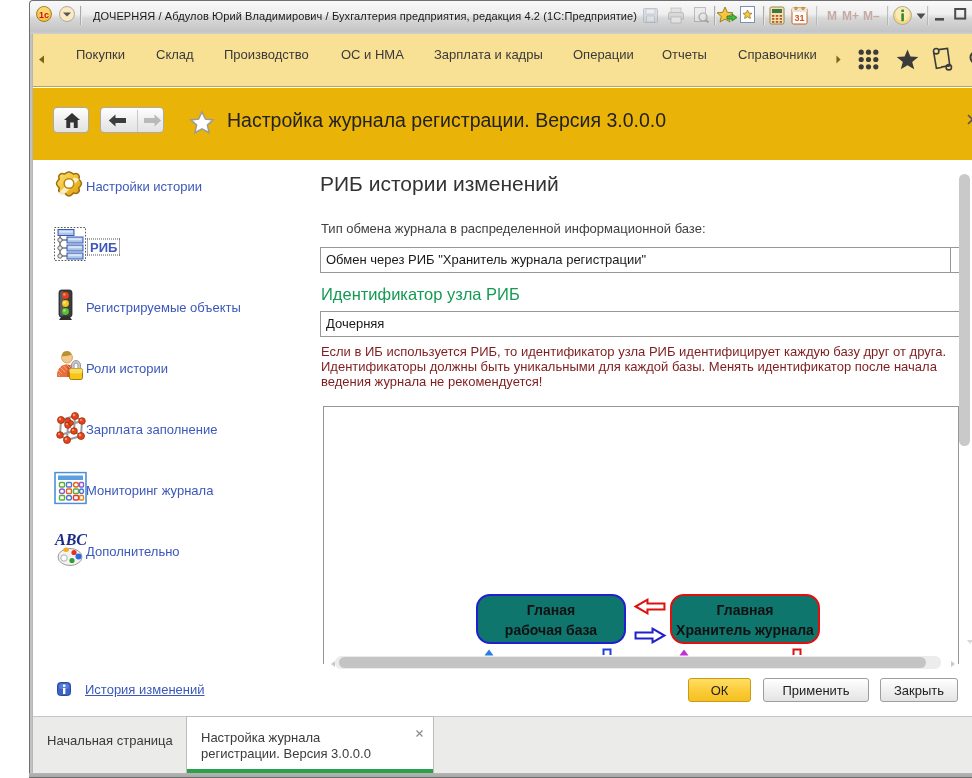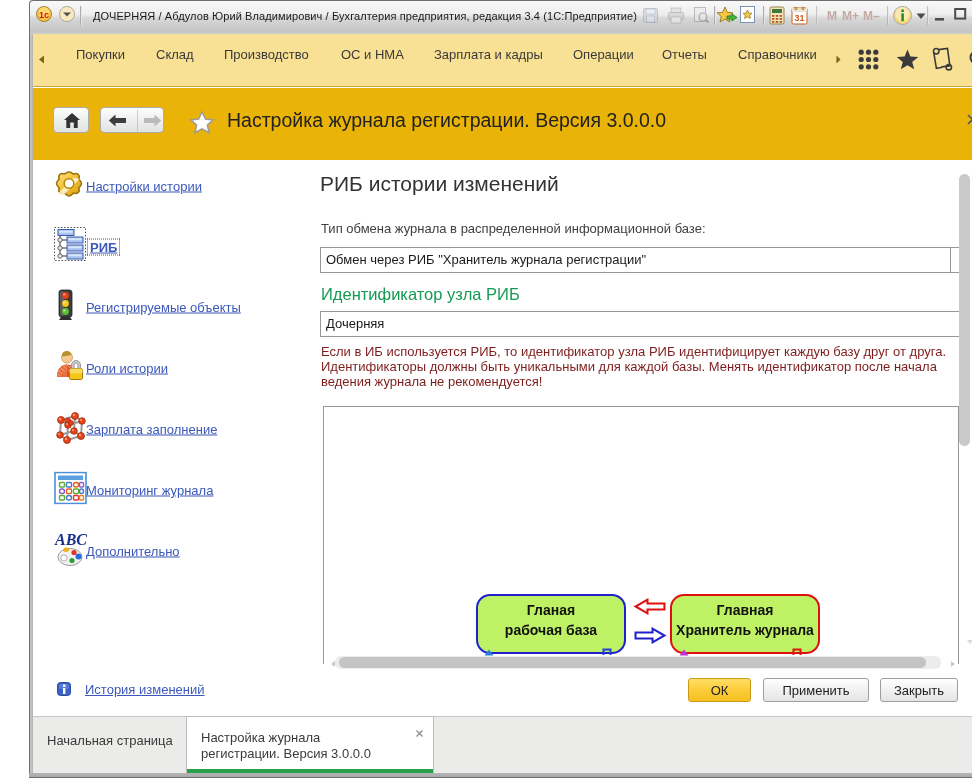--- a/index.html
+++ b/index.html
@@ -19,25 +19,25 @@
 
 #ribbon { position:absolute; left:4px; right:6px; top:34px; height:53px; background:#f8e095; border-bottom:1px solid #c2a342; z-index:40;}
 #ribbon .mitem { position:absolute; top:13px; font-size:13px; color:#3a3a3a; }
 
 #toolbar { position:absolute; left:4px; right:6px; top:88px; height:72px; background:#eab308; z-index:30;}
 .navbtn { position:absolute; top:19px; height:26px; background:linear-gradient(#fefefe,#ececec 60%,#e2e2e2); border:1px solid #ababab; border-radius:4px; }
 #caption { position:absolute; left:194px; top:21px; font-size:19.5px; color:#222; }
 
 #main { position:absolute; left:5px; right:6px; top:160px; height:510px; background:#fff; }
 .sideitem { position:absolute; left:20px; width:270px; height:40px; }
-.sideitem .lbl { position:absolute; left:32px; top:calc(50% + 2px); transform:translateY(-50%); font-size:13px; color:#3b58ba; text-decoration:underline; }
+.sideitem .lbl { position:absolute; left:32px; top:calc(50% + 2px); transform:translateY(-50%); font-size:13px; color:#3b58ba; }
 .sideitem .ic { position:absolute; left:0; top:50%; transform:translateY(-50%); }
 #content { position:absolute; left:287px; top:0; width:648px; height:510px; }
 .inp { position:absolute; left:-1px; width:640px; height:26px; border:1px solid #979797; background:#fff; font-size:13px; color:#1a1a1a; line-height:24px; padding-left:5px; }
-.dbox { position:absolute; top:187px; width:150px; height:60px; border:2.5px solid; border-radius:14px; background:#bef264; font-size:14px; white-space:nowrap; overflow:hidden; font-weight:bold; color:#111; text-align:center; line-height:20px; padding-top:4px; font-family:"Liberation Sans",sans-serif; }
+.dbox { position:absolute; top:187px; width:150px; height:50px; border:2.5px solid; border-radius:14px; background:#0f766e; font-size:14px; white-space:nowrap; overflow:hidden; font-weight:bold; color:#111; text-align:center; line-height:20px; padding-top:4px; font-family:"Liberation Sans",sans-serif; }
 
 #footer { position:absolute; left:5px; right:6px; top:670px; height:46px; background:#fff; }
 .fbtn { position:absolute; top:8px; height:24px; border:1px solid #9e9e9e; border-radius:3px; background:linear-gradient(#ffffff,#f1f1f1 50%,#e4e4e4); font-size:13px; color:#222; text-align:center; line-height:23px; }
 
 #tabbar { position:absolute; left:1px; right:1px; bottom:5px; height:57px; background:#ebebe9; border-top:1px solid #c6c6c6; }
 </style>
 </head>
 <body>
 <div id="win">
   <div class="b-left"></div>
@@ -48,21 +48,21 @@
     <svg style="position:absolute;left:6px;top:5px;" width="16" height="16" viewBox="0 0 16 16">
         <circle cx="8" cy="8" r="7.5" fill="#f6c244" stroke="#8a6d1d" stroke-width="0.8"></circle>
         <circle cx="8" cy="6.5" r="5.5" fill="#fbd96f"></circle>
         <text x="8" y="11.5" font-size="9" font-weight="bold" fill="#cc1111" text-anchor="middle" font-family="Liberation Sans">1c</text>
       </svg>
     <svg style="position:absolute;left:29px;top:5px;" width="16" height="16" viewBox="0 0 16 16">
         <circle cx="8" cy="8" r="7.5" fill="#fbe9bf" stroke="#9a9a9a" stroke-width="0.8"></circle>
         <path d="M4 6.5 L12 6.5 L8 10.5 Z" fill="#555"></path>
       </svg>
     <span class="tsep" style="left:50px;"></span>
-    <span class="ttext">ДОЧЕРНЯЯ / Абдулов Юрий Владимирович / Бухгалтерия предприятия, редакция 3.4  (1С:Предприятие)</span>
+    <span class="ttext">ДОЧЕРНЯЯ / Абдулов Юрий Владимирович / Бухгалтерия предприятия, редакция 4.2  (1С:Предприятие)</span>
 
     <svg style="position:absolute;left:612px;top:6px;opacity:0.5;" width="17" height="17" viewBox="0 0 17 17">
         <rect x="1.5" y="1.5" width="14" height="14" rx="1" fill="#c7d0dc" stroke="#8e9bac"></rect>
         <rect x="4" y="2" width="9" height="5" fill="#e8edf2" stroke="#8e9bac" stroke-width="0.7"></rect>
         <rect x="4.5" y="9" width="8" height="6" fill="#dfe5ec" stroke="#8e9bac" stroke-width="0.7"></rect>
       </svg>
     <svg style="position:absolute;left:637px;top:6px;opacity:0.55;" width="18" height="17" viewBox="0 0 18 17">
         <rect x="4" y="1" width="10" height="5" fill="#d8d8d8" stroke="#909090" stroke-width="0.7"></rect>
         <rect x="1.5" y="5.5" width="15" height="7" rx="1.5" fill="#c9c9c9" stroke="#8a8a8a" stroke-width="0.8"></rect>
         <rect x="4" y="10" width="10" height="6" fill="#efefef" stroke="#909090" stroke-width="0.7"></rect>

